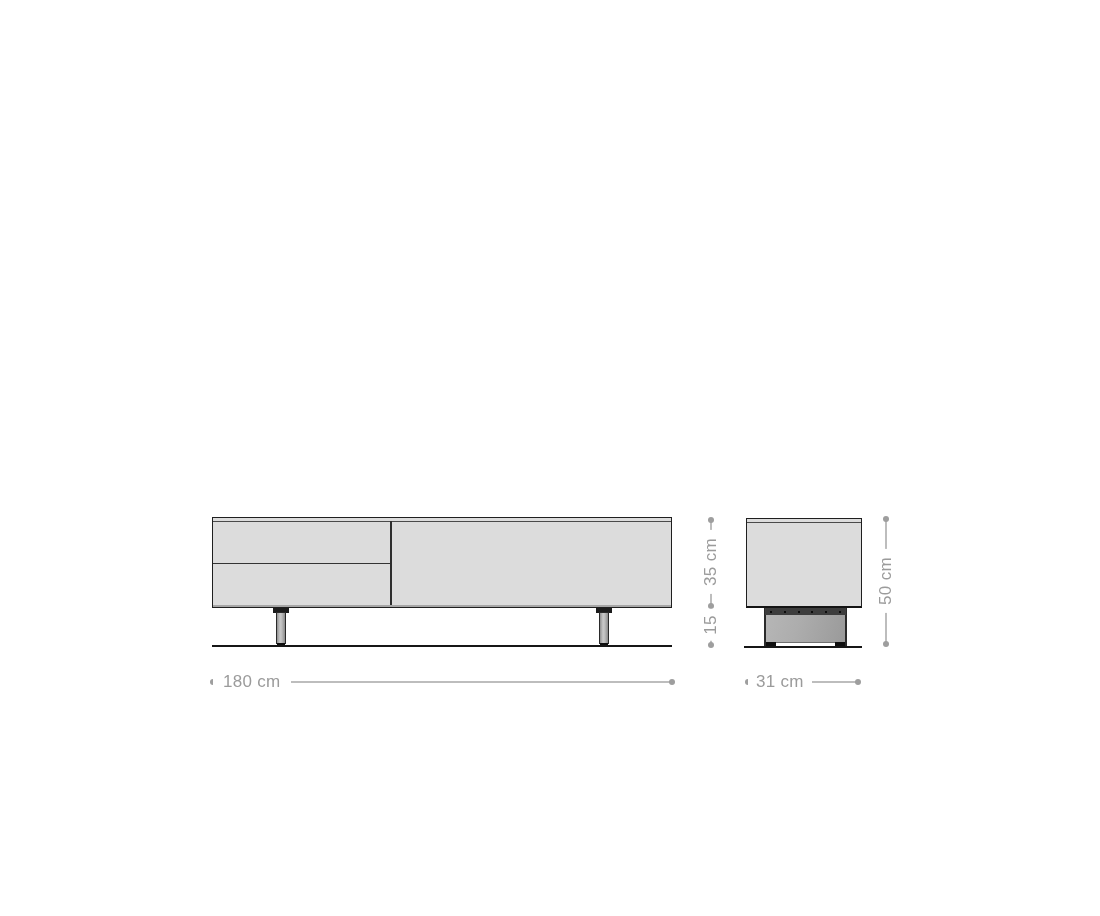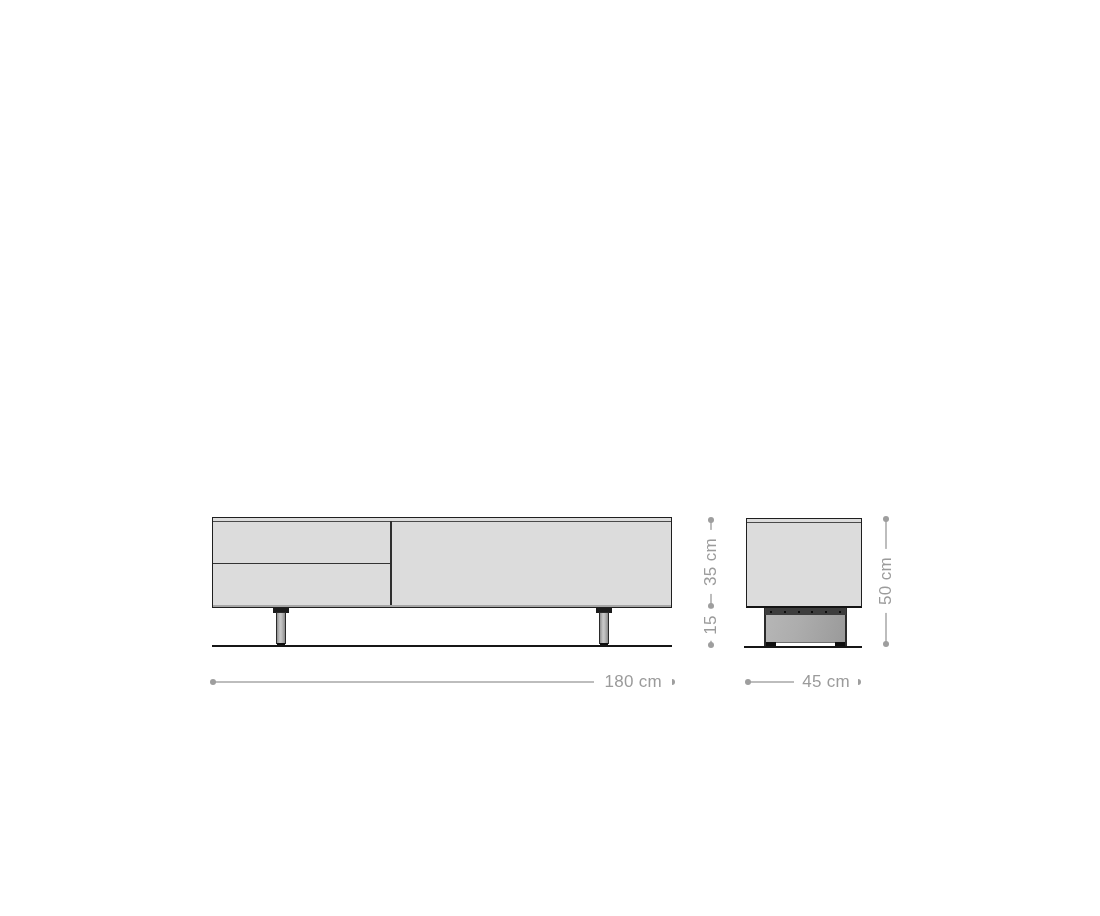--- a/index.html
+++ b/index.html
@@ -7,21 +7,21 @@
     position:relative;width:1100px;height:916px;background:#ffffff;overflow:hidden;
     font-family:"Liberation Sans","DejaVu Sans",sans-serif;
   }
   
   .abs{position:absolute;}
   .dim-line-h{position:absolute;height:2px;background:#bdbdbd;}
   .dim-line-v{position:absolute;width:2px;background:#bdbdbd;}
   .dim-dot{position:absolute;width:6px;height:6px;border-radius:50%;background:#9e9e9e;transform:translate(-50%,-50%);z-index:3;}
   .dim-label{position:absolute;color:#9b9b9b;font-size:17px;letter-spacing:.3px;z-index:4;white-space:nowrap;}
   .dim-label .pill{background:#ffffff;padding:0 10px;}
-  .dim-label.center-span{text-align:right;}
+  .dim-label.center-span{text-align:left;}
   .rot{transform:translate(-50%,-50%) rotate(-90deg);transform-origin:center center;background:#ffffff;padding:0 8px;}
   .ground{position:absolute;height:2px;background:#161616;}
   
   .cabinet{position:absolute;left:212px;top:517px;width:460px;height:91px;background:#dcdcdc;border:1px solid #1f1f1f;box-sizing:border-box;}
   .cab-top-line{position:absolute;left:0;right:0;top:3px;height:1px;background:#4a4a4a;}
   .cab-bottom-shade{position:absolute;left:0;right:0;bottom:0;height:2px;background:#a6a6a6;}
   .section-divider{position:absolute;left:177px;top:3px;bottom:0;width:2px;background:#2e2e2e;}
   .drawer-divider{position:absolute;left:0;width:177px;top:45px;height:1px;background:#333333;}
   .leg-cap{position:absolute;width:16px;height:5px;background:#1c1c1c;}
   .leg-body{position:absolute;width:10px;height:32px;border:1px solid #2a2a2a;box-sizing:border-box;
@@ -116,18 +116,18 @@
       <div class="dim-dot" style="left:886px;top:519px;"></div>
       <div class="dim-dot" style="left:886px;top:644px;"></div>
       <div class="dim-label rot" style="left:886px;top:581px;">50 cm</div>
     </div>
 
     <div>
       <div class="dim-line-h" style="left:748px;top:681px;width:110px;"></div>
       <div class="dim-dot" style="left:748px;top:682px;"></div>
       <div class="dim-dot" style="left:858px;top:682px;"></div>
       <div class="dim-label center-span" style="left:748px;top:672px;width:110px;">
-        <span class="pill" style="padding:0 8px;">45 cm</span>
+        <span class="pill" style="padding:0 8px;">31 cm</span>
       </div>
     </div>
   </div>
 
 </div>
 
 </body></html>

